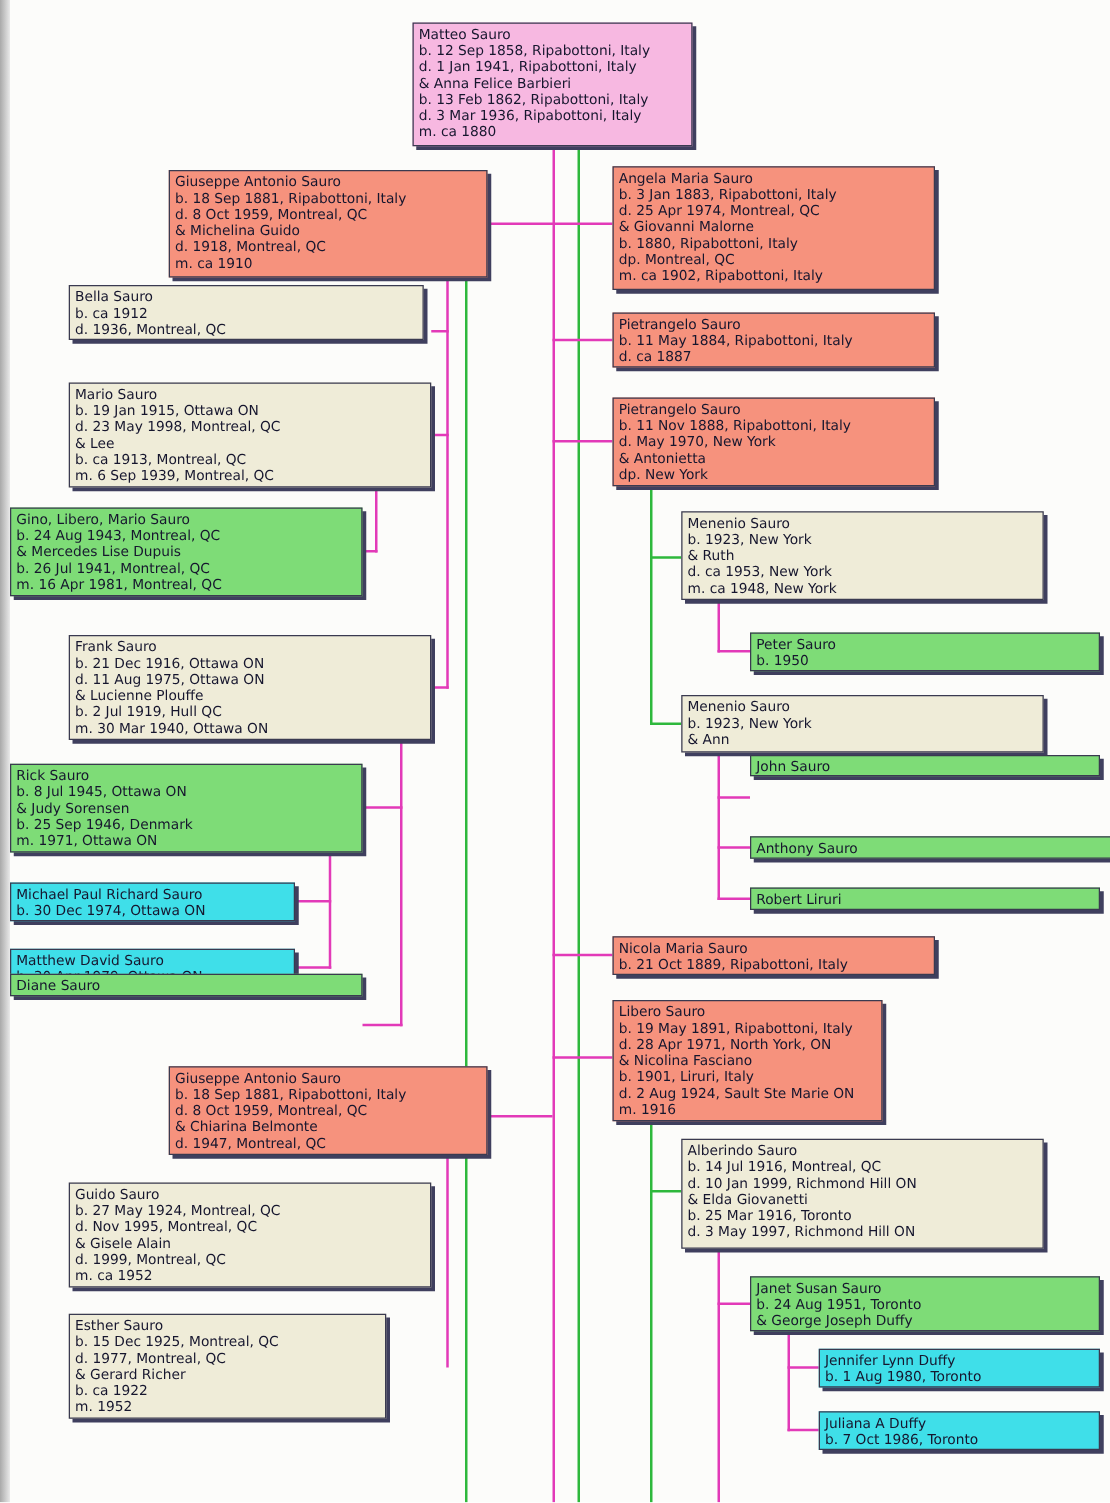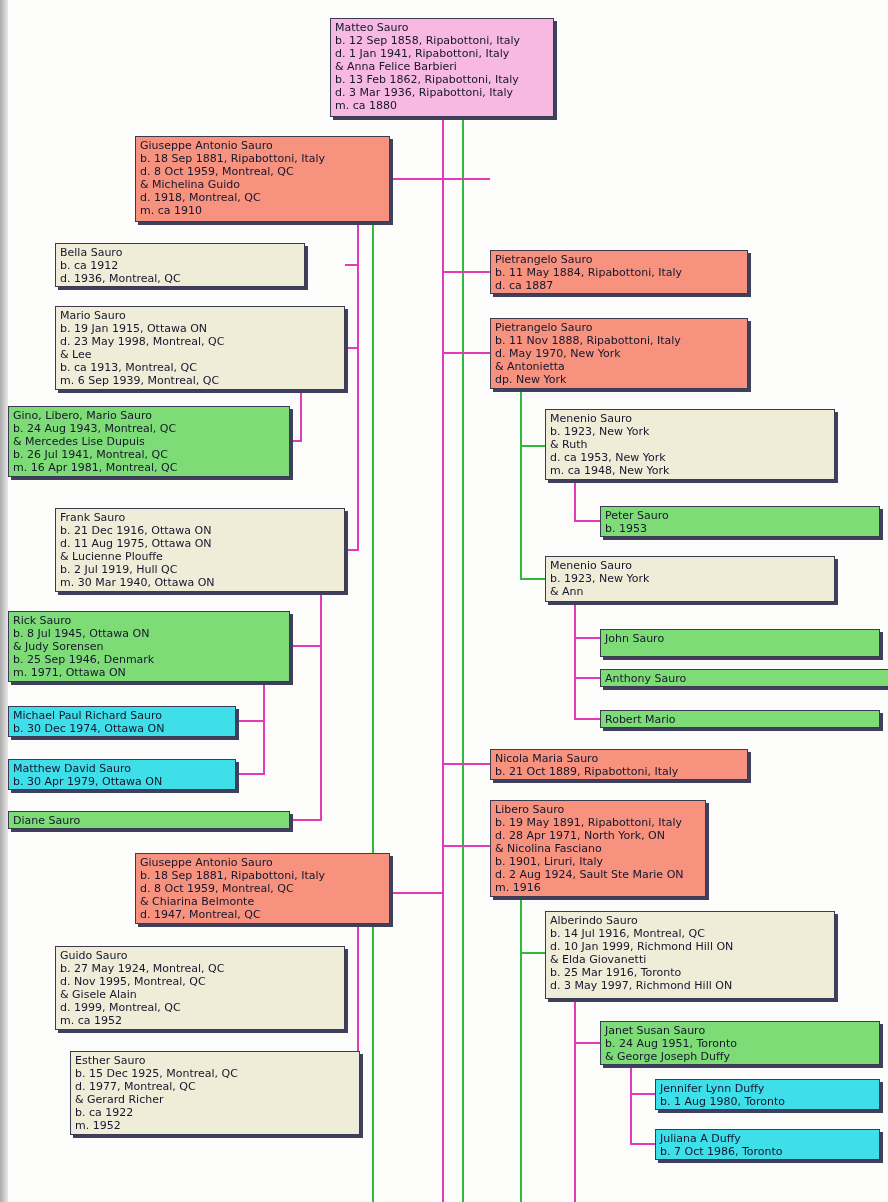--- a/index.html
+++ b/index.html
@@ -87,21 +87,28 @@
 &amp; Anna Felice Barbieri
 b. 13 Feb 1862, Ripabottoni, Italy
 d. 3 Mar 1936, Ripabottoni, Italy
 m. ca 1880</div>
   <div class="box salmon" style="left:135px;top:136px;width:255px;height:86px">Giuseppe Antonio Sauro
 b. 18 Sep 1881, Ripabottoni, Italy
 d. 8 Oct 1959, Montreal, QC
 &amp; Michelina Guido
 d. 1918, Montreal, QC
 m. ca 1910</div>
-  <div class="box cream" style="left:55px;top:243px;width:250px;height:44px">Bella Sauro
+  <div class="box salmon" style="left:490px;top:133px;width:258px;height:99px">Angela Maria Sauro
+b. 3 Jan 1883, Ripabottoni, Italy
+d. 25 Apr 1974, Montreal, QC
+&amp; Giovanni Malorne
+b. 1880, Ripabottoni, Italy
+dp. Montreal, QC
+m. ca 1902, Ripabottoni, Italy</div>
+  <div class="box cream" style="left:55px;top:228px;width:284px;height:44px">Bella Sauro
 b. ca 1912
 d. 1936, Montreal, QC</div>
   <div class="box salmon" style="left:490px;top:250px;width:258px;height:44px">Pietrangelo Sauro
 b. 11 May 1884, Ripabottoni, Italy
 d. ca 1887</div>
   <div class="box cream" style="left:55px;top:306px;width:290px;height:84px">Mario Sauro
 b. 19 Jan 1915, Ottawa ON
 d. 23 May 1998, Montreal, QC
 &amp; Lee
 b. ca 1913, Montreal, QC
@@ -115,73 +122,73 @@
 b. 24 Aug 1943, Montreal, QC
 &amp; Mercedes Lise Dupuis
 b. 26 Jul 1941, Montreal, QC
 m. 16 Apr 1981, Montreal, QC</div>
   <div class="box cream" style="left:545px;top:409px;width:290px;height:71px">Menenio Sauro
 b. 1923, New York
 &amp; Ruth
 d. ca 1953, New York
 m. ca 1948, New York</div>
   <div class="box green" style="left:600px;top:506px;width:280px;height:31px">Peter Sauro
-b. 1953</div>
+b. 1950</div>
   <div class="box cream" style="left:55px;top:508px;width:290px;height:84px">Frank Sauro
 b. 21 Dec 1916, Ottawa ON
 d. 11 Aug 1975, Ottawa ON
 &amp; Lucienne Plouffe
 b. 2 Jul 1919, Hull QC
 m. 30 Mar 1940, Ottawa ON</div>
   <div class="box cream" style="left:545px;top:556px;width:290px;height:46px">Menenio Sauro
 b. 1923, New York
 &amp; Ann</div>
   <div class="box green" style="left:8px;top:611px;width:282px;height:71px">Rick Sauro
 b. 8 Jul 1945, Ottawa ON
 &amp; Judy Sorensen
 b. 25 Sep 1946, Denmark
 m. 1971, Ottawa ON</div>
-  <div class="box green" style="left:600px;top:629px;width:280px;height:28px">John Sauro</div>
+  <div class="box green" style="left:600px;top:604px;width:280px;height:17px">John Sauro</div>
   <div class="box green" style="left:600px;top:669px;width:304px;height:18px">Anthony Sauro</div>
   <div class="box cyan" style="left:8px;top:706px;width:228px;height:31px">Michael Paul Richard Sauro
 b. 30 Dec 1974, Ottawa ON</div>
-  <div class="box green" style="left:600px;top:710px;width:280px;height:18px">Robert Mario</div>
+  <div class="box green" style="left:600px;top:710px;width:280px;height:18px">Robert Liruri</div>
   <div class="box salmon" style="left:490px;top:749px;width:258px;height:31px">Nicola Maria Sauro
 b. 21 Oct 1889, Ripabottoni, Italy</div>
   <div class="box cyan" style="left:8px;top:759px;width:228px;height:31px">Matthew David Sauro
 b. 30 Apr 1979, Ottawa ON</div>
   <div class="box salmon" style="left:490px;top:800px;width:216px;height:97px">Libero Sauro
 b. 19 May 1891, Ripabottoni, Italy
 d. 28 Apr 1971, North York, ON
 &amp; Nicolina Fasciano
 b. 1901, Liruri, Italy
 d. 2 Aug 1924, Sault Ste Marie ON
 m. 1916</div>
-  <div class="box green" style="left:8px;top:811px;width:282px;height:18px">Diane Sauro</div>
+  <div class="box green" style="left:8px;top:779px;width:282px;height:18px">Diane Sauro</div>
   <div class="box salmon" style="left:135px;top:853px;width:255px;height:71px">Giuseppe Antonio Sauro
 b. 18 Sep 1881, Ripabottoni, Italy
 d. 8 Oct 1959, Montreal, QC
 &amp; Chiarina Belmonte
 d. 1947, Montreal, QC</div>
   <div class="box cream" style="left:545px;top:911px;width:290px;height:88px">Alberindo Sauro
 b. 14 Jul 1916, Montreal, QC
 d. 10 Jan 1999, Richmond Hill ON
 &amp; Elda Giovanetti
 b. 25 Mar 1916, Toronto
 d. 3 May 1997, Richmond Hill ON</div>
   <div class="box cream" style="left:55px;top:946px;width:290px;height:84px">Guido Sauro
 b. 27 May 1924, Montreal, QC
 d. Nov 1995, Montreal, QC
 &amp; Gisele Alain
 d. 1999, Montreal, QC
 m. ca 1952</div>
   <div class="box green" style="left:600px;top:1021px;width:280px;height:44px">Janet Susan Sauro
 b. 24 Aug 1951, Toronto
 &amp; George Joseph Duffy</div>
-  <div class="box cream" style="left:70px;top:1051px;width:290px;height:84px">Esther Sauro
+  <div class="box cream" style="left:55px;top:1051px;width:254px;height:84px">Esther Sauro
 b. 15 Dec 1925, Montreal, QC
 d. 1977, Montreal, QC
 &amp; Gerard Richer
 b. ca 1922
 m. 1952</div>
   <div class="box cyan" style="left:655px;top:1079px;width:225px;height:31px">Jennifer Lynn Duffy
 b. 1 Aug 1980, Toronto</div>
   <div class="box cyan" style="left:655px;top:1129px;width:225px;height:31px">Juliana A Duffy
 b. 7 Oct 1986, Toronto</div>
 

